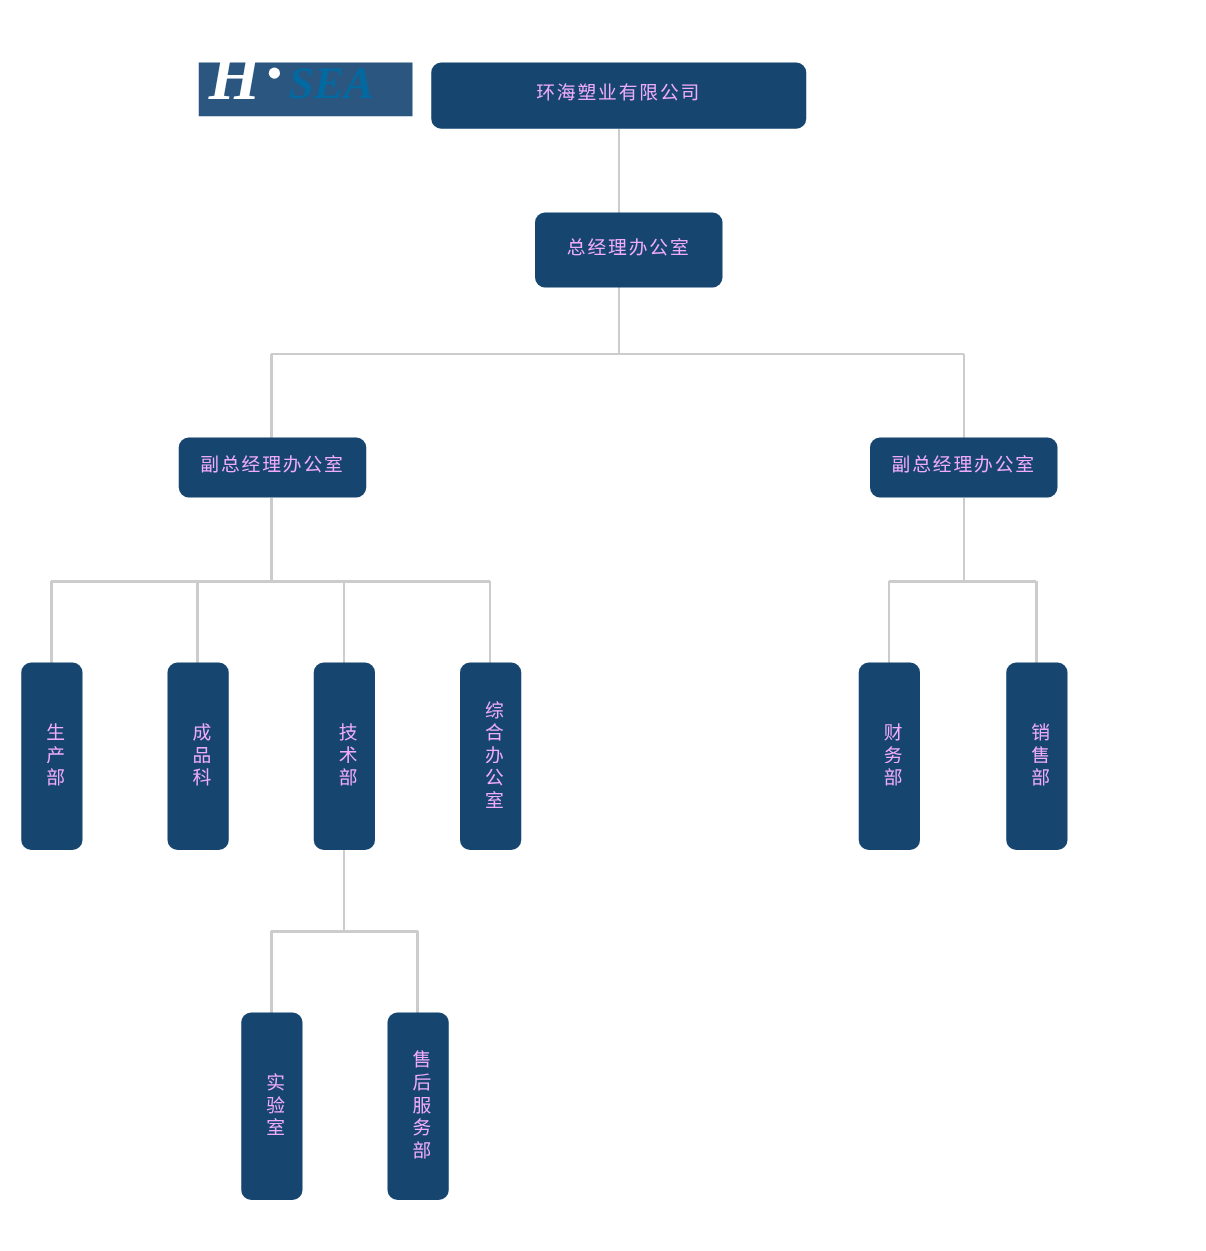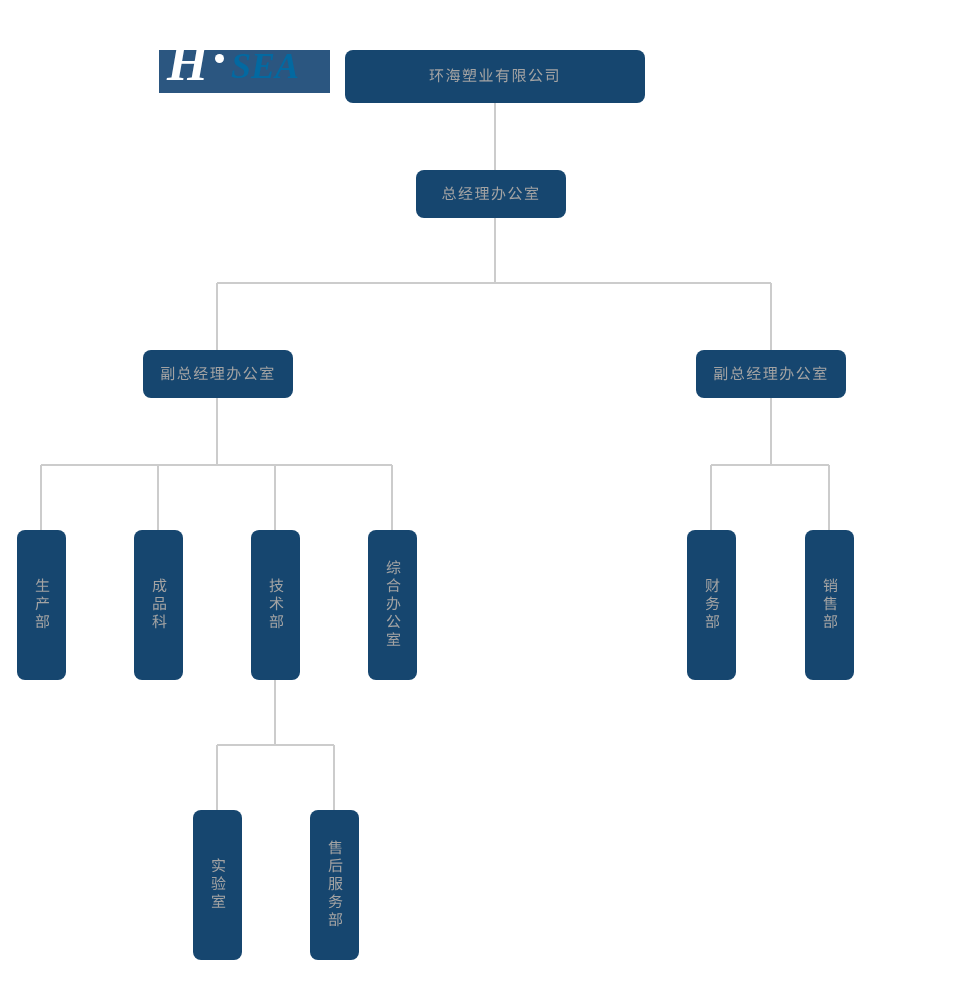--- a/index.html
+++ b/index.html
@@ -44,22 +44,23 @@
     display: flex;
     align-items: center;
     justify-content: center;
     color: #ffffff;
   }
   .node-label {
     font-size: 15px;
     line-height: 1.35;
     letter-spacing: 1px;
     white-space: nowrap;
-    color: #a3a3a3;
+    color: #f0abfc;
     text-align: center;
+    font-family: Liberation Mono, monospace;
   }
 
   
   .node.horizontal {
     padding: 0 18px;
   }
   .node.horizontal .node-label {
     font-size: 15px;
     letter-spacing: 1.5px;
   }
@@ -175,21 +176,21 @@
       <span id="logo-h">H</span>
       <span id="logo-dot"></span>
       <span id="logo-sea">SEA</span>
     </div>
   </div>
 
   <div class="node horizontal" style="left:345px; top:50px; width:300px; height:53px;">
     <span class="node-label">环海塑业有限公司</span>
   </div>
 
-  <div class="node horizontal" style="left:416px; top:170px; width:150px; height:48px;">
+  <div class="node horizontal" style="left:428px; top:170px; width:150px; height:60px;">
     <span class="node-label">总经理办公室</span>
   </div>
 
   <div class="node horizontal" style="left:143px; top:350px; width:150px; height:48px;">
     <span class="node-label">副总经理办公室</span>
   </div>
 
   <div class="node horizontal" style="left:696px; top:350px; width:150px; height:48px;">
     <span class="node-label">副总经理办公室</span>
   </div>

